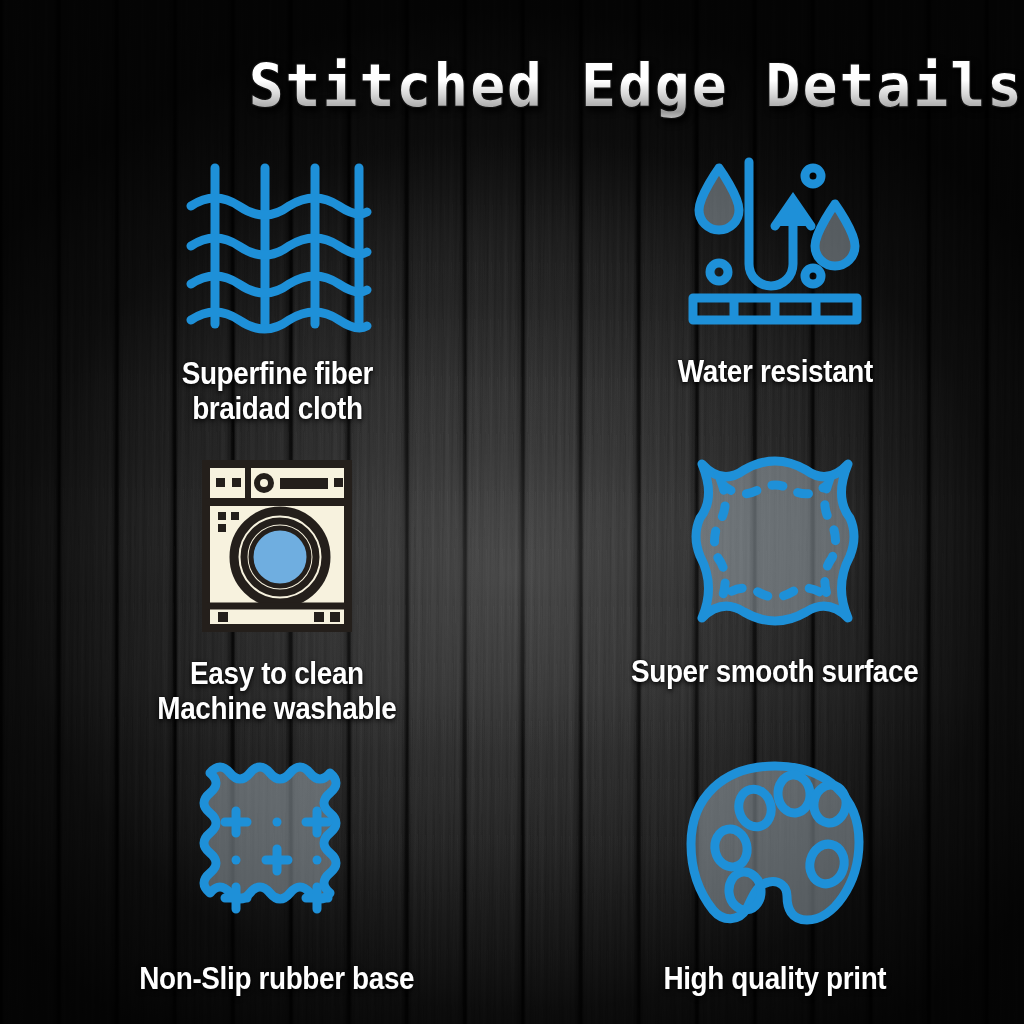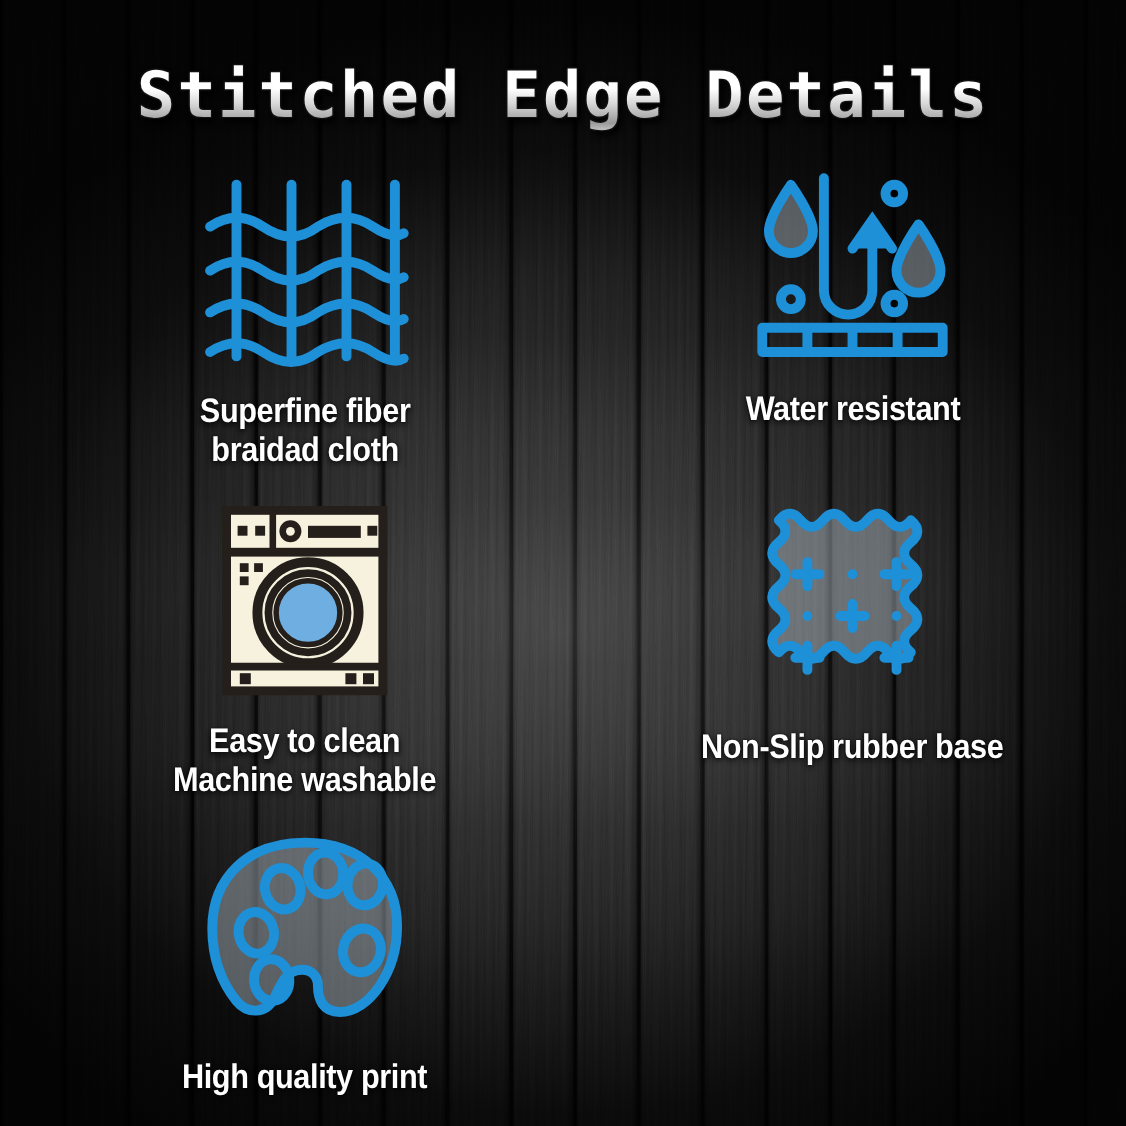--- a/index.html
+++ b/index.html
@@ -83,21 +83,21 @@
     inset: 0;
     background: rgba(0,0,0,0.30);
   }
 
   
   .title-wrap {
     position: absolute;
     top: 52px;
     left: 0;
     width: 100%;
-    text-align: center;
+    text-align: right;
     z-index: 6;
   }
   .title {
     display: inline-block;
     font-family: "DejaVu Sans Mono", "Liberation Mono", monospace;
     font-size: 58px;
     font-weight: bold;
     letter-spacing: 2px;
     color: #ffffff;
     background: linear-gradient(180deg,#ffffff 0%,#ffffff 42%,#d8d8d8 62%,#9a9a9a 88%,#c9c9c9 100%);
@@ -247,20 +247,37 @@
           <line x1="4" y1="146" x2="146" y2="146" stroke="#241F1B" stroke-width="7"></line>
           <rect x="16" y="152" width="10" height="10" fill="#241F1B"></rect>
           <rect x="112" y="152" width="10" height="10" fill="#241F1B"></rect>
           <rect x="128" y="152" width="10" height="10" fill="#241F1B"></rect>
         </svg>
       </div>
       <div class="caption">Easy to clean
 Machine washable</div>
     </div>
 
+    <div class="cell r2">
+      <div class="icon-box">
+        <svg width="166" height="170" viewBox="0 0 166 170">
+          <path d="M10 8 Q30 30 52 14 Q83 -4 114 14 Q136 30 156 8
+                   Q142 42 158 62 Q166 80 158 100 Q142 130 156 162
+                   Q136 142 114 156 Q83 174 52 156 Q30 142 10 162
+                   Q24 130 8 100 Q0 80 8 62 Q24 42 10 8 Z" fill="rgba(190,205,215,0.42)" stroke="#1E90D8" stroke-width="9" stroke-linejoin="round"></path>
+          <g stroke="#1E90D8" stroke-width="9" stroke-linecap="round" fill="none" stroke-dasharray="11 16">
+            <path d="M30 28 Q48 44 66 34 Q83 24 100 34 Q118 44 136 28
+                     Q128 52 140 68 Q147 85 140 102 Q128 118 136 142
+                     Q118 126 100 136 Q83 146 66 136 Q48 126 30 142
+                     Q38 118 26 102 Q19 85 26 68 Q38 52 30 28 Z"></path>
+          </g>
+        </svg>
+      </div>
+      <div class="caption">Super smooth surface</div>
+    </div>
 
     <div class="cell r3">
       <div class="icon-box">
         <svg width="162" height="168" viewBox="0 0 162 168">
           <path d="M14 14
                    q10 -12 20 0 q10 12 20 0 q10 -12 20 0 q10 12 20 0 q10 -12 20 0 q10 12 20 0
                    q12 10 0 20 q-12 10 0 20 q12 10 0 20 q-12 10 0 20 q12 10 0 20 q-12 10 0 20
                    q-10 12 -20 0 q-10 -12 -20 0 q-10 12 -20 0 q-10 -12 -20 0 q-10 12 -20 0 q-10 -12 -20 0
                    q-12 -10 0 -20 q12 -10 0 -20 q-12 -10 0 -20 q12 -10 0 -20 q-12 -10 0 -20 q12 -10 0 -20 Z" fill="rgba(190,205,215,0.42)" stroke="#1E90D8" stroke-width="9" stroke-linejoin="round"></path>
           <g stroke="#1E90D8" stroke-width="9" stroke-linecap="round">

